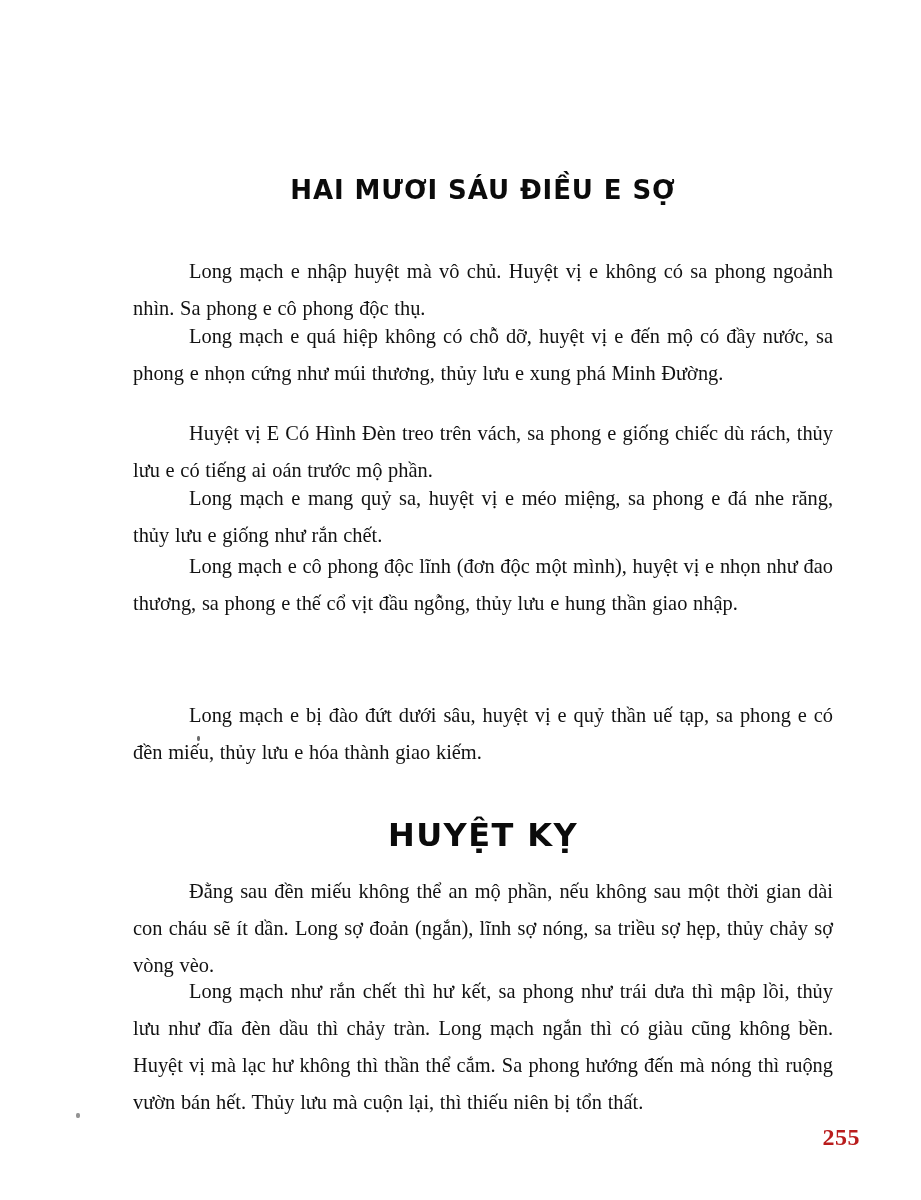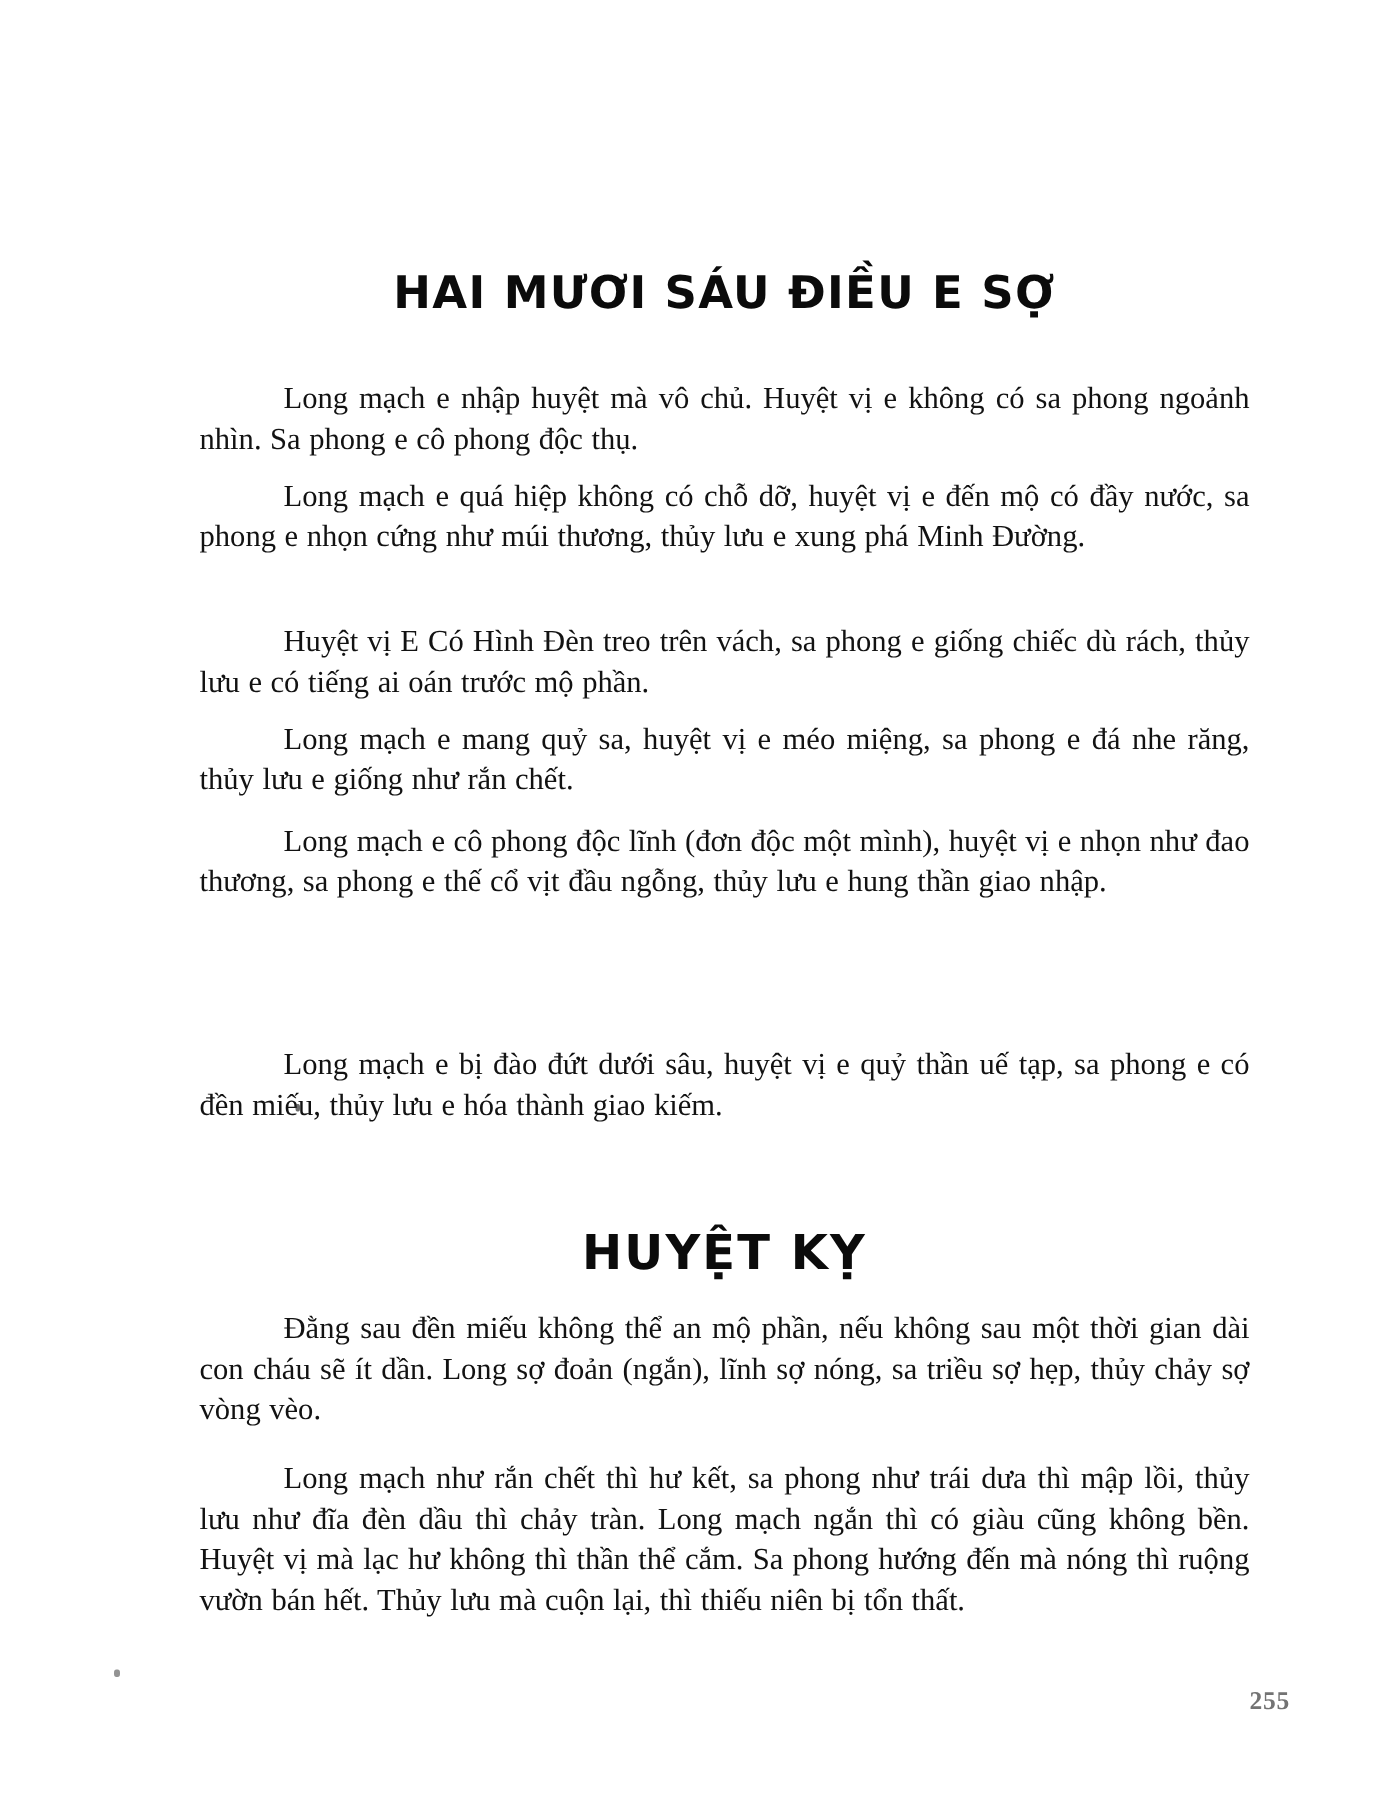--- a/index.html
+++ b/index.html
@@ -22,21 +22,21 @@
     position: absolute;
     left: 133px;
     top: 0;
     width: 700px;
     height: 1200px;
   }
 
   .heading {
     font-family: "DejaVu Sans", "Liberation Sans", sans-serif;
     font-weight: bold;
-    font-size: 30px;
+    font-size: 26px;
     letter-spacing: 0.9px;
     text-align: center;
     color: #0b0b0b;
     text-rendering: optimizeLegibility;
   }
 
   .heading-1 {
     position: absolute;
     left: 0;
     top: 158px;
@@ -50,21 +50,21 @@
     width: 700px;
     font-size: 32px;
     letter-spacing: 1.4px;
   }
 
   .para {
     position: absolute;
     left: 0;
     width: 700px;
     font-size: 20.4px;
-    line-height: 27px;
+    line-height: 37px;
     text-align: justify;
     text-indent: 56px;
     color: #121212;
     word-spacing: 0.6px;
   }
 
   .p1 { top: 233px; }
   .p2 { top: 298px; }
   .p3 { top: 395px; }
   .p4 { top: 460px; }
@@ -82,22 +82,22 @@
   }
   .speck-a { left: 197px; top: 736px; width: 3px; height: 5px; opacity: .75; }
   .speck-b { left: 76px;  top: 1113px; width: 4px; height: 5px; opacity: .55; }
 
   .page-number {
     position: absolute;
     right: 61px;
     top: 1124px;
     font-family: "Liberation Serif", "DejaVu Serif", serif;
     font-weight: bold;
-    font-size: 17px;
-    color: #737373;
+    font-size: 24px;
+    color: #b91c1c;
     letter-spacing: 0.5px;
   }
 </style>
 </head>
 <body>
 
 <div class="page">
   <div class="content">
 
     <h1 class="heading heading-1">HAI MƯƠI SÁU ĐIỀU E SỢ</h1>

